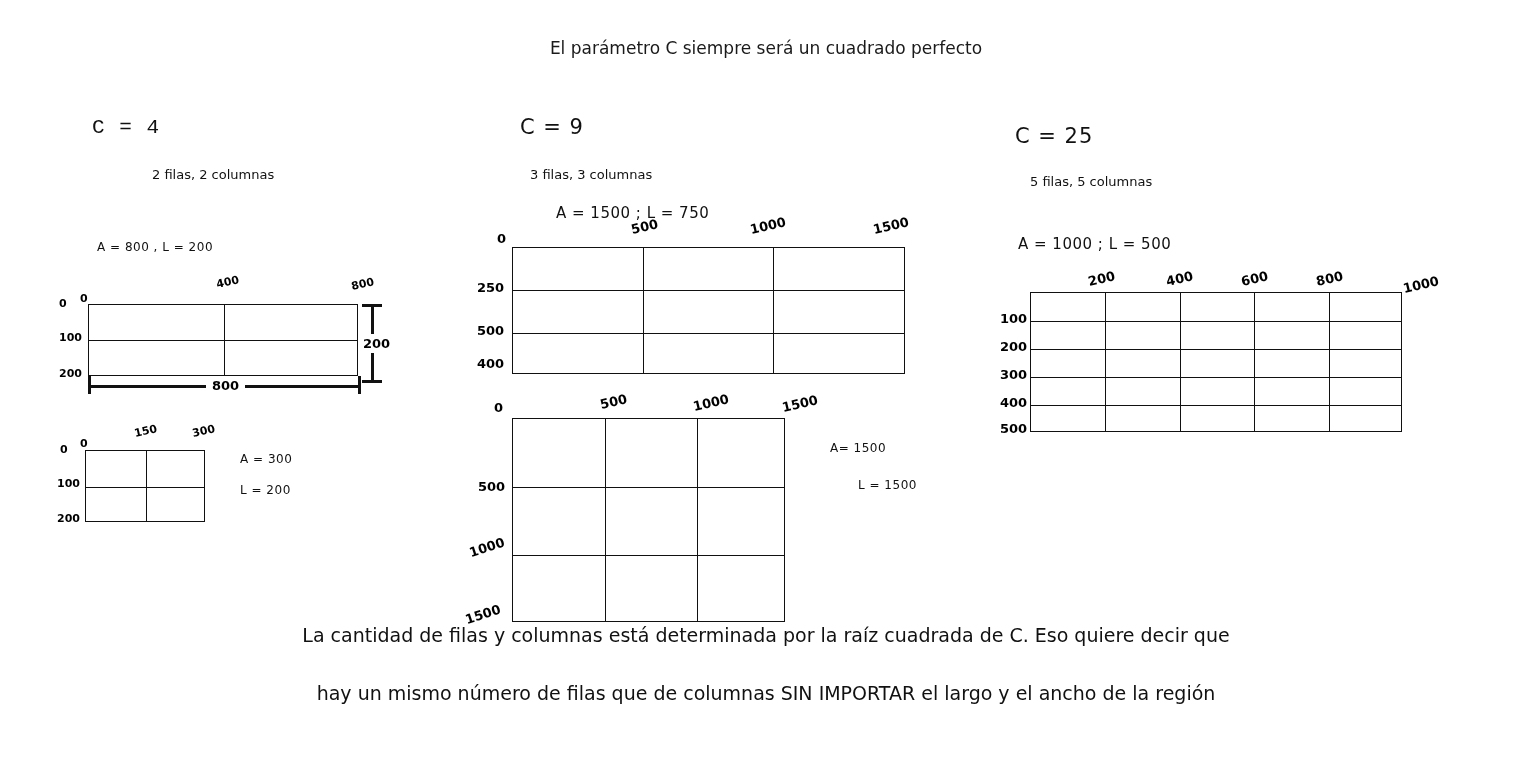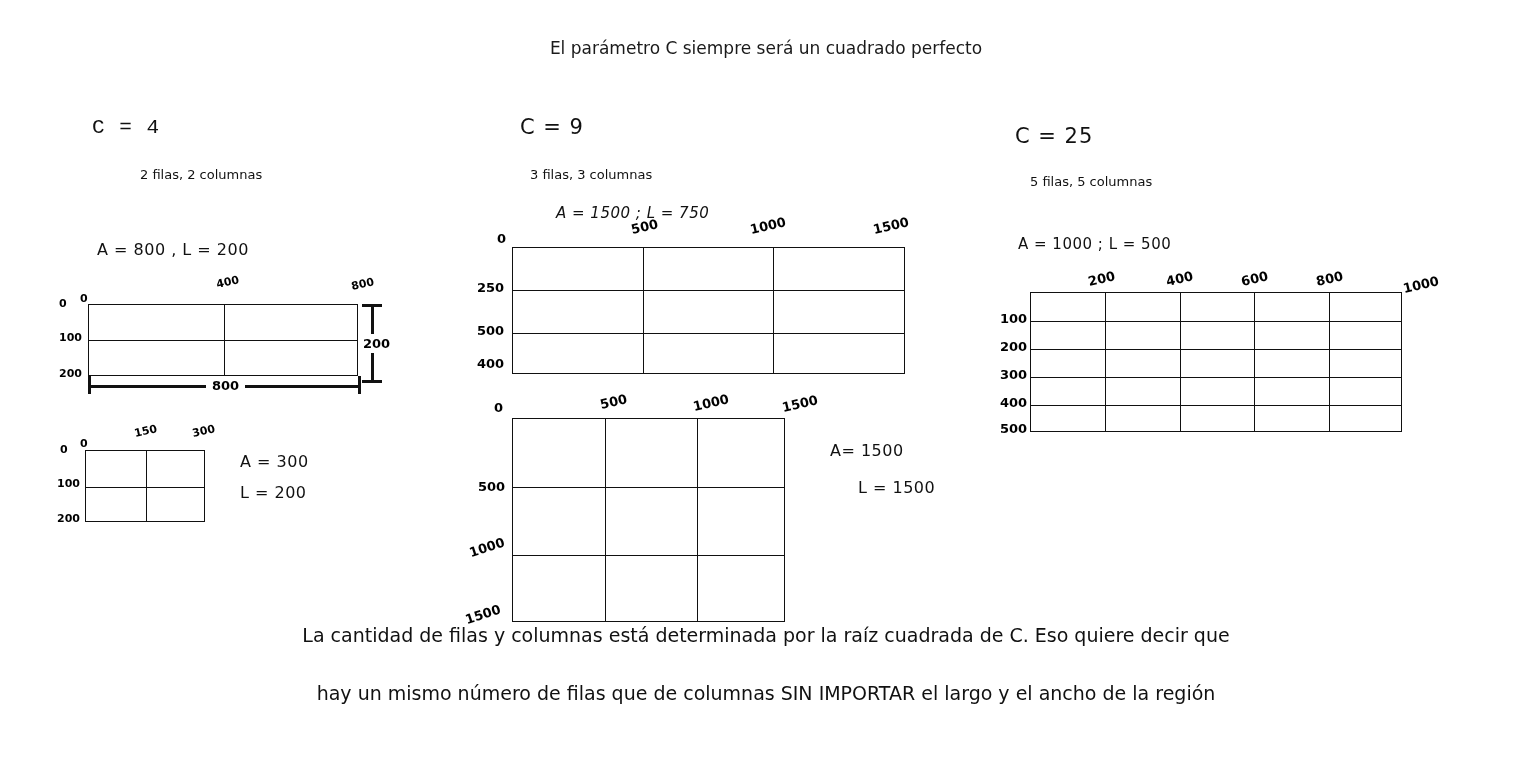--- a/index.html
+++ b/index.html
@@ -25,21 +25,21 @@
     color: #1a1a1a;
   }
   .hdr {
     font-size: 21px;
     letter-spacing: 1px;
   }
   .sub {
     font-size: 13px;
   }
   .ann {
-    font-size: 16px;
+    font-size: 12px;
     letter-spacing: 0.5px;
   }
   .ann-sm {
     font-size: 15px;
   }
   .tick {
     font-size: 11px;
     font-weight: bold;
     color: #000;
   }
@@ -73,21 +73,21 @@
     position: absolute;
     background: #111;
   }
 </style>
 </head>
 <body>
 
 <div class="abs title">El parámetro C siempre será un cuadrado perfecto</div>
 
 <div class="abs hdr" style="top:116px; left:92px;font-family:Liberation Mono, monospace;">C = 4</div>
-<div class="abs sub" style="top:167px; left:140px;">2 filas, 2 columnas</div>
+<div class="abs sub" style="top:167px; left:152px;">2 filas, 2 columnas</div>
 
 <div class="abs ann" style="top:240px; left:97px;">A = 800 ,  L = 200</div>
 
 <div class="grid" style="left:88px; top:304px; width:270px; height:72px;">
   <div class="vline" style="left:135px;"></div>
   <div class="hline" style="top:35px;"></div>
 </div>
 <div class="abs tick" style="top:292px; left:80px;">0</div>
 <div class="abs tick rot-lt" style="top:278px; left:218px;">400</div>
 <div class="abs tick rot-lt" style="top:280px; left:353px;">800</div>
@@ -114,21 +114,21 @@
 <div class="abs tick rot-lt" style="top:427px; left:194px;">300</div>
 <div class="abs tick" style="top:443px; left:60px;">0</div>
 <div class="abs tick" style="top:477px; left:57px;">100</div>
 <div class="abs tick" style="top:512px; left:57px;">200</div>
 <div class="abs ann" style="top:452px; left:240px;">A = 300</div>
 <div class="abs ann" style="top:483px; left:240px;">L = 200</div>
 
 <div class="abs hdr" style="top:115px; left:520px;">C = 9</div>
 <div class="abs sub" style="top:167px; left:530px;">3 filas, 3 columnas</div>
 
-<div class="abs ann ann-sm" style="top:204px; left:556px;font-style:italic;">A = 1500 ;  L = 750</div>
+<div class="abs ann ann-sm" style="top:204px; left:556px;">A = 1500 ;  L = 750</div>
 
 <div class="grid" style="left:512px; top:247px; width:393px; height:127px;">
   <div class="vline" style="left:130px;"></div>
   <div class="vline" style="left:260px;"></div>
   <div class="hline" style="top:42px;"></div>
   <div class="hline" style="top:85px;"></div>
 </div>
 <div class="abs tick-lg" style="top:231px; left:497px;">0</div>
 <div class="abs tick-lg rot-lt" style="top:222px; left:633px;">500</div>
 <div class="abs tick-lg rot-lt" style="top:222px; left:752px;">1000</div>

